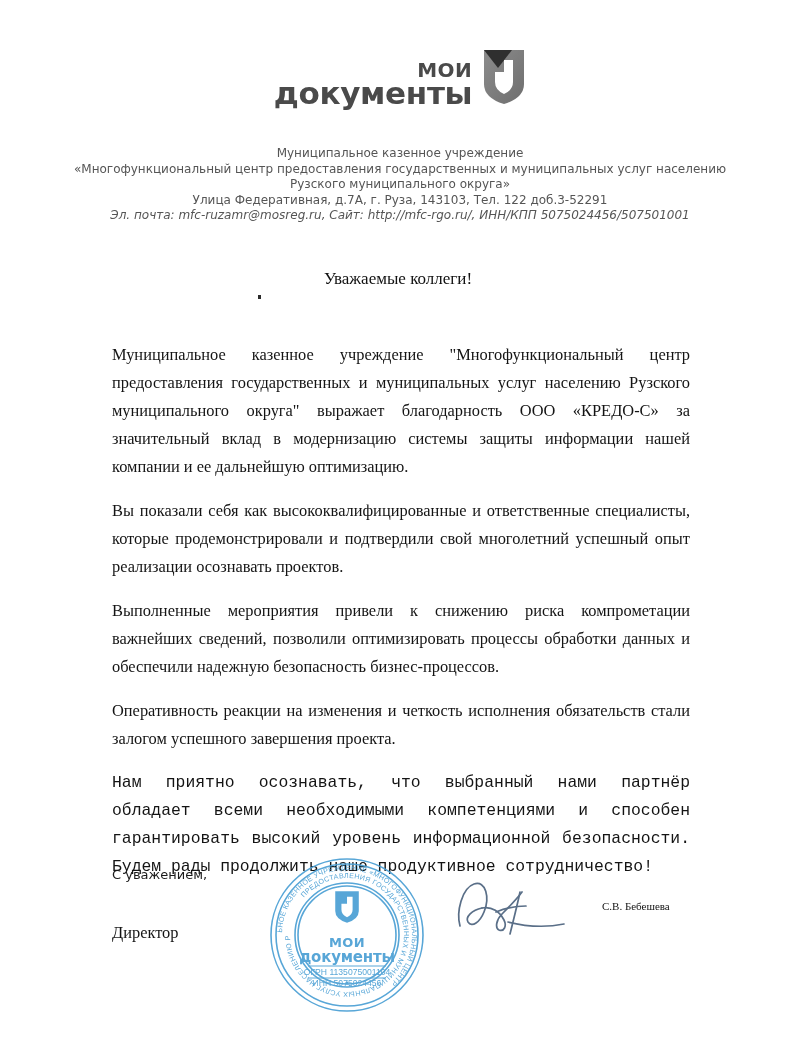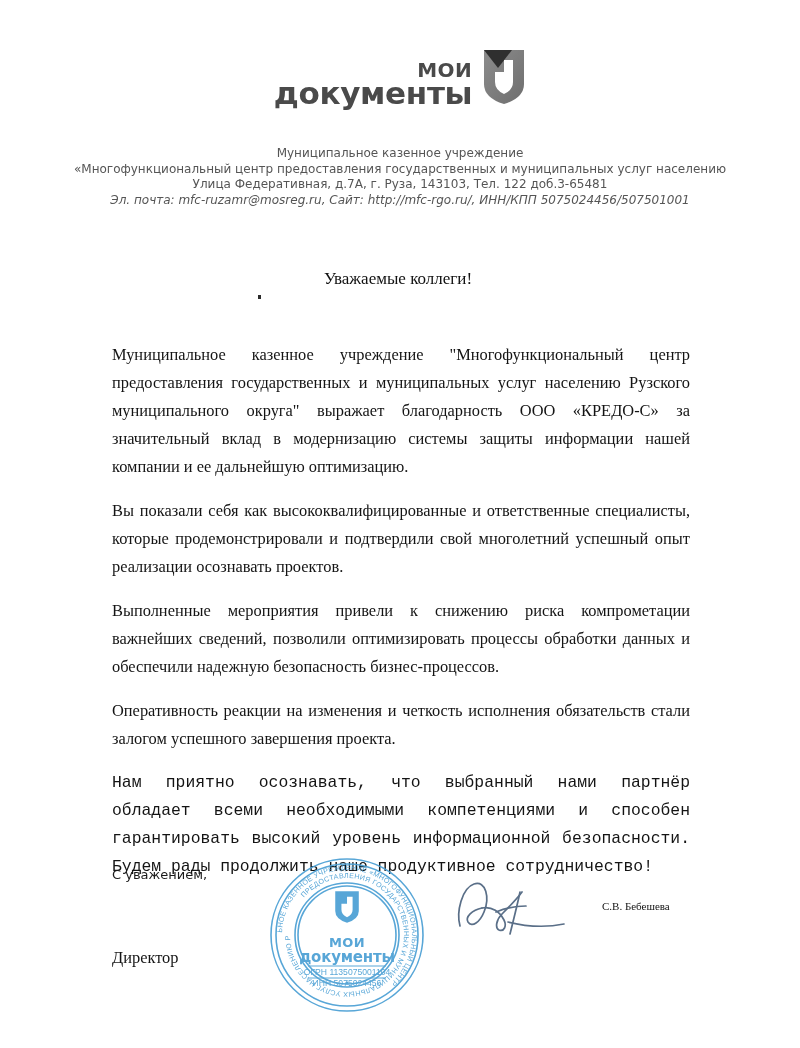--- a/index.html
+++ b/index.html
@@ -111,21 +111,21 @@
   .sig-regards {
     position: absolute;
     top: 867px;
     left: 112px;
     font-family: "DejaVu Sans", sans-serif;
     font-size: 13px;
     color: #1a1a1a;
   }
   .sig-role {
     position: absolute;
-    top: 948px;
+    top: 923px;
     left: 112px;
     font-size: 16.4px;
     color: #141414;
   }
   .sig-name {
     position: absolute;
     top: 900px;
     left: 602px;
     font-size: 11px;
     color: #141414;
@@ -172,21 +172,22 @@
         <path d="M2 2 L30 2 L16 20 Z" fill="#2f2f2f"></path>
         <path d="M22 12 L31 12 L31 34 Q31 42 22 46 Q13 42 13 34 L13 24 L22 24 Z" fill="#ffffff"></path>
       </svg>
     </div>
   </div>
 </div>
 
 <div class="org-header">
   <div>Муниципальное казенное учреждение</div>
   <div>«Многофункциональный центр предоставления государственных и муниципальных услуг населению</div>
-  <div>Улица Федеративная, д.7А, г. Руза, 143103, Тел. 122 доб.3-65481</div>
+  <div>Рузского муниципального округа»</div>
+  <div>Улица Федеративная, д.7А, г. Руза, 143103, Тел. 122 доб.3-52291</div>
   <div class="line-ital">Эл. почта: mfc-ruzamr@mosreg.ru, Сайт: http://mfc-rgo.ru/, ИНН/КПП 5075024456/507501001</div>
 </div>
 
 <div class="salutation">Уважаемые коллеги!</div>
 <div class="stray-dot"></div>
 
 <div class="body-copy">
   <p>Муниципальное казенное учреждение "Многофункциональный центр предоставления государственных и муниципальных услуг населению Рузского муниципального округа" выражает благодарность ООО «КРЕДО-С» за значительный вклад в модернизацию системы защиты информации нашей компании и ее дальнейшую оптимизацию.</p>
   <p>Вы показали себя как высококвалифицированные и ответственные специалисты, которые продемонстрировали и подтвердили свой многолетний успешный опыт реализации осознавать проектов.</p>
   <p>Выполненные мероприятия привели к снижению риска компрометации важнейших сведений, позволили оптимизировать процессы обработки данных и обеспечили надежную безопасность бизнес-процессов.</p>

